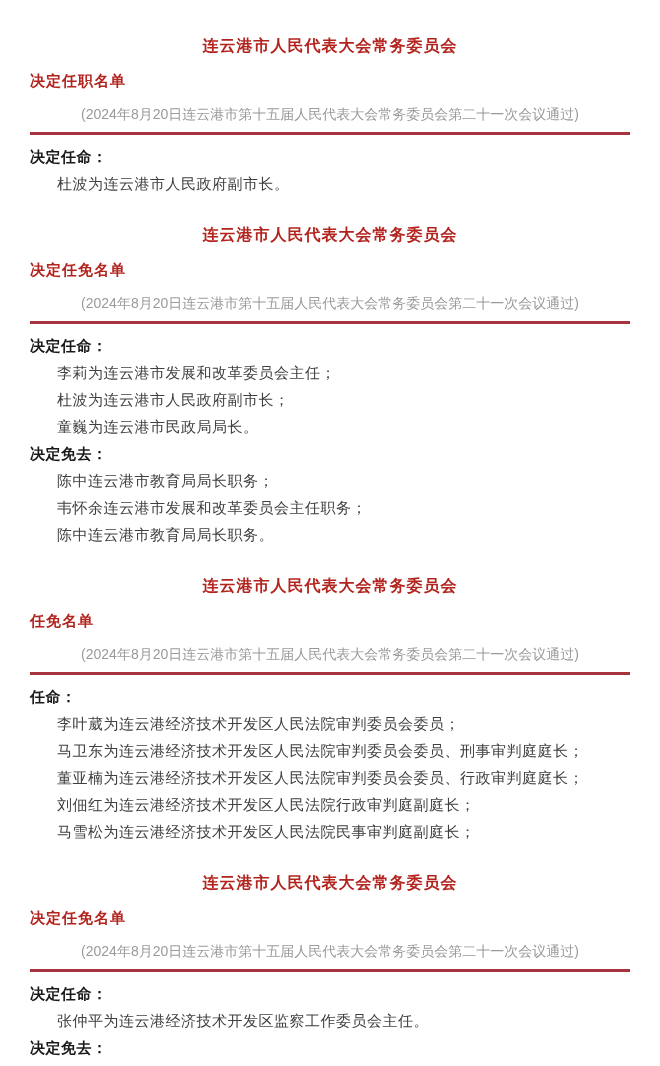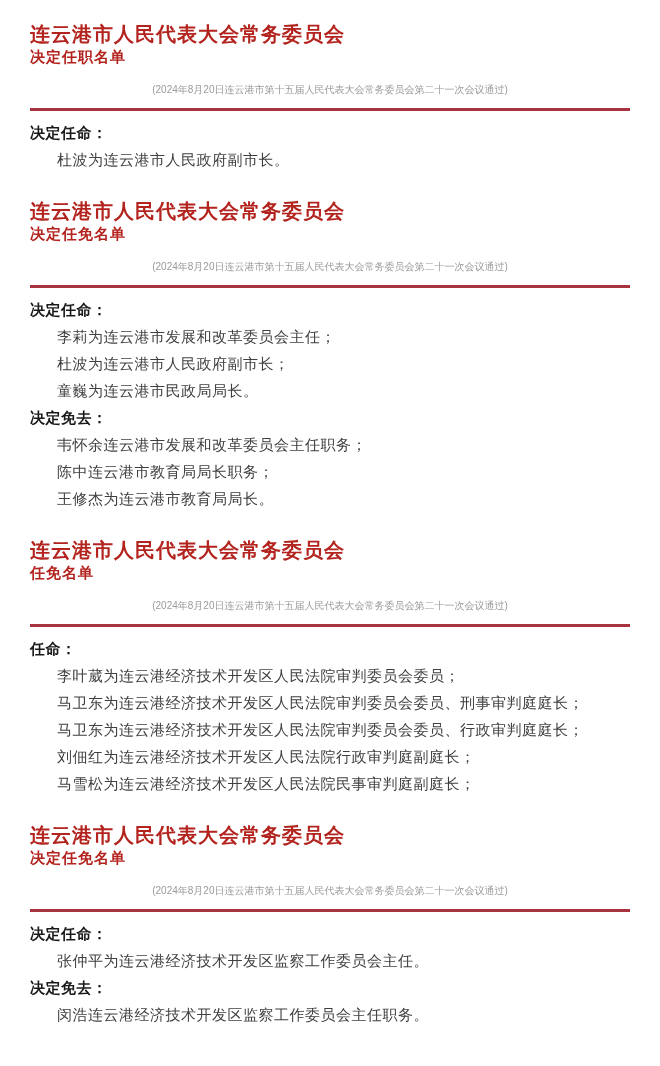--- a/index.html
+++ b/index.html
@@ -12,40 +12,40 @@
     min-height: 1066px;
     font-family: "Liberation Sans", "DejaVu Sans", sans-serif;
     box-sizing: border-box;
     padding: 22px 30px 10px 30px;
     overflow: hidden;
   }
   .notice { margin: 0; }
   .notice + .notice { margin-top: 26px; }
 
   .org {
-    margin: 0;
-    font-size: 20px;
+    margin: 12px;
+    font-size: 16px;
     line-height: 24px;
     font-weight: bold;
-    text-align: left;
+    text-align: center;
     color: #b3241f;
     letter-spacing: 1px;
   }
   .doc {
     margin: 0 0 2px 0;
     font-size: 15px;
     line-height: 22px;
     font-weight: bold;
     text-align: left;
     color: #b3241f;
     letter-spacing: 1px;
   }
   .date {
     margin: 12px 0 8px 0;
-    font-size: 10px;
+    font-size: 14px;
     line-height: 20px;
     text-align: center;
     color: #9a9a9a;
   }
   .rule {
     height: 3px;
     background: #a8323d;
     margin: 0 0 8px 0;
     border: none;
   }
@@ -86,36 +86,36 @@
   <p class="date">(2024年8月20日连云港市第十五届人民代表大会常务委员会第二十一次会议通过)</p>
   <div class="rule"></div>
   <div class="block">
     <p class="label">决定任命：</p>
     <p class="item">李莉为连云港市发展和改革委员会主任；</p>
     <p class="item">杜波为连云港市人民政府副市长；</p>
     <p class="item">童巍为连云港市民政局局长。</p>
   </div>
   <div class="block">
     <p class="label">决定免去：</p>
+    <p class="item">陈中连云港市教育局局长职务；</p>
     <p class="item">韦怀余连云港市发展和改革委员会主任职务；</p>
-    <p class="item">陈中连云港市教育局局长职务；</p>
-    <p class="item">王修杰为连云港市教育局局长。</p>
+    <p class="item">陈中连云港市教育局局长职务。</p>
   </div>
 </section>
 
 <section class="notice">
   <h2 class="org">连云港市人民代表大会常务委员会</h2>
   <h3 class="doc">任免名单</h3>
   <p class="date">(2024年8月20日连云港市第十五届人民代表大会常务委员会第二十一次会议通过)</p>
   <div class="rule"></div>
   <div class="block">
     <p class="label">任命：</p>
     <p class="item">李叶葳为连云港经济技术开发区人民法院审判委员会委员；</p>
     <p class="item">马卫东为连云港经济技术开发区人民法院审判委员会委员、刑事审判庭庭长；</p>
-    <p class="item">马卫东为连云港经济技术开发区人民法院审判委员会委员、行政审判庭庭长；</p>
+    <p class="item">董亚楠为连云港经济技术开发区人民法院审判委员会委员、行政审判庭庭长；</p>
     <p class="item">刘佃红为连云港经济技术开发区人民法院行政审判庭副庭长；</p>
     <p class="item">马雪松为连云港经济技术开发区人民法院民事审判庭副庭长；</p>
   </div>
   <div class="block">
   </div>
 </section>
 
 <section class="notice">
   <h2 class="org">连云港市人民代表大会常务委员会</h2>
   <h3 class="doc">决定任免名单</h3>

